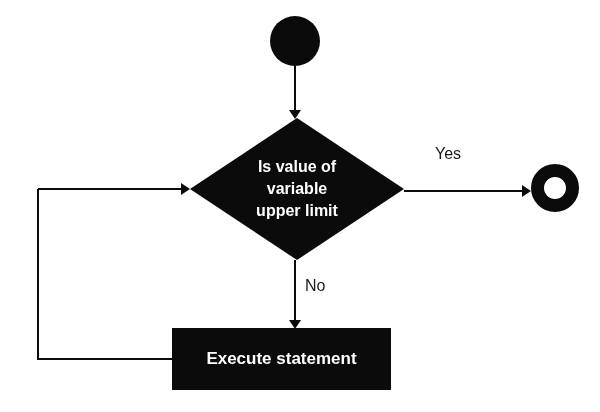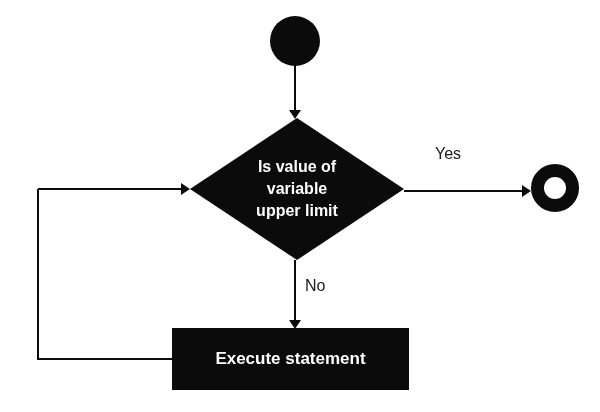--- a/index.html
+++ b/index.html
@@ -46,21 +46,21 @@
     align-items: center;
     justify-content: center;
     color: var(--node-text);
     font-size: 16px;
     font-weight: 600;
     line-height: 22px;
     text-align: center;
   }
   .process-node {
     left: 172px; top: 328px;
-    width: 237px; height: 62px;
+    width: 219px; height: 62px;
     background: var(--ink);
     display: flex;
     align-items: center;
     justify-content: center;
     color: var(--node-text);
     font-size: 17px;
     font-weight: 600;
   }
 
   

